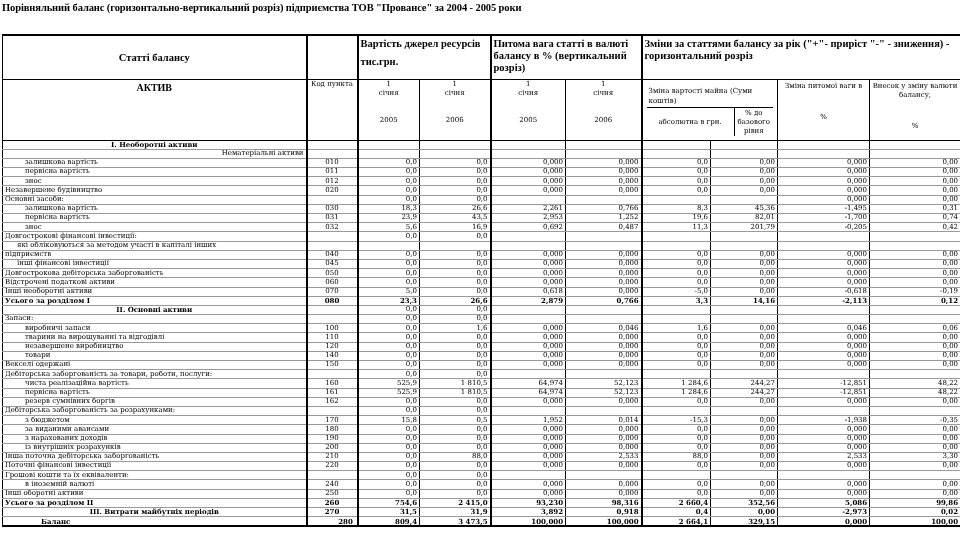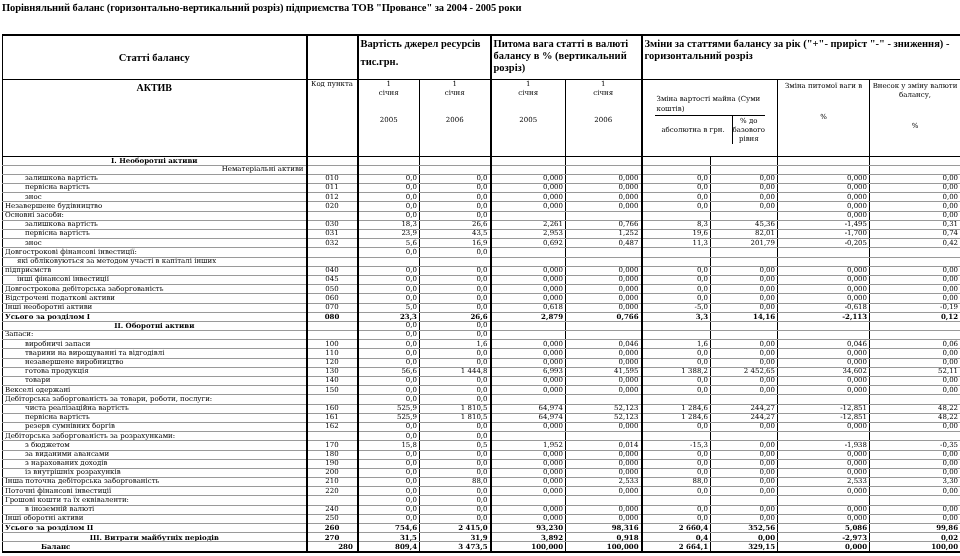--- a/index.html
+++ b/index.html
@@ -66,21 +66,21 @@
       <td class="hsmall bl2">
         <div>1</div>
         <div>січня</div>
         <div style="margin-top:18px">2005</div>
       </td>
       <td class="hsmall bl">
         <div>1</div>
         <div>січня</div>
         <div style="margin-top:18px">2006</div>
       </td>
-      <td class="hsmall bl2" colspan="2" style="padding:12px !important;">
+      <td class="hsmall bl2" colspan="2" style="padding:4px !important;">
         <div style="text-align:left;padding:2px 2px 0 2px;line-height:10px;">Зміна вартості майна (Суми коштів)</div>
         <div style="display:flex;border-top:1px solid #000;margin-top:1px;">
           <div style="width:87px;padding-top:10px;line-height:9px;">абсолютна в грн.</div>
           <div style="flex:1;border-left:1px solid #000;line-height:9px;padding-top:1px;">% до базового рівня</div>
         </div>
       </td>
       <td class="hsmall bl">
         <div style="padding-top:2px">Зміна питомої ваги в</div>
         <div style="margin-top:22px">%</div>
       </td>
@@ -301,21 +301,21 @@
         <td class="num bl2">23,3</td>
         <td class="num bl">26,6</td>
         <td class="num bl2">2,879</td>
         <td class="num bl">0,766</td>
         <td class="num bl2">3,3</td>
         <td class="num bl">14,16</td>
         <td class="num bl">-2,113</td>
         <td class="num bl" style="border-right: 1px solid rgb(0, 0, 0);">0,12</td>
       </tr>
       <tr>
-        <td class="lbl br2" style="border-left: 1px solid rgb(0, 0, 0); font-weight: bold; text-align: center;">II. Оборотні активи</td>
+        <td class="lbl br2" style="border-left: 1px solid rgb(0, 0, 0); font-weight: bold; text-align: center;">II. Основні активи</td>
         <td class="code"></td>
         <td class="num bl2">0,0</td>
         <td class="num bl">0,0</td>
         <td class="num bl2"></td>
         <td class="num bl"></td>
         <td class="num bl2"></td>
         <td class="num bl"></td>
         <td class="num bl"></td>
         <td class="num bl" style="border-right: 1px solid rgb(0, 0, 0);"></td>
       </tr>
@@ -359,32 +359,20 @@
         <td class="lbl br2 ind1" style="border-left: 1px solid rgb(0, 0, 0);">незавершене виробництво</td>
         <td class="code">120</td>
         <td class="num bl2">0,0</td>
         <td class="num bl">0,0</td>
         <td class="num bl2">0,000</td>
         <td class="num bl">0,000</td>
         <td class="num bl2">0,0</td>
         <td class="num bl">0,00</td>
         <td class="num bl">0,000</td>
         <td class="num bl" style="border-right: 1px solid rgb(0, 0, 0);">0,00</td>
-      </tr>
-      <tr>
-        <td class="lbl br2 ind1" style="border-left: 1px solid rgb(0, 0, 0);">готова продукція</td>
-        <td class="code">130</td>
-        <td class="num bl2">56,6</td>
-        <td class="num bl">1 444,8</td>
-        <td class="num bl2">6,993</td>
-        <td class="num bl">41,595</td>
-        <td class="num bl2">1 388,2</td>
-        <td class="num bl">2 452,65</td>
-        <td class="num bl">34,602</td>
-        <td class="num bl" style="border-right: 1px solid rgb(0, 0, 0);">52,11</td>
       </tr>
       <tr>
         <td class="lbl br2 ind1" style="border-left: 1px solid rgb(0, 0, 0);">товари</td>
         <td class="code">140</td>
         <td class="num bl2">0,0</td>
         <td class="num bl">0,0</td>
         <td class="num bl2">0,000</td>
         <td class="num bl">0,000</td>
         <td class="num bl2">0,0</td>
         <td class="num bl">0,00</td>

